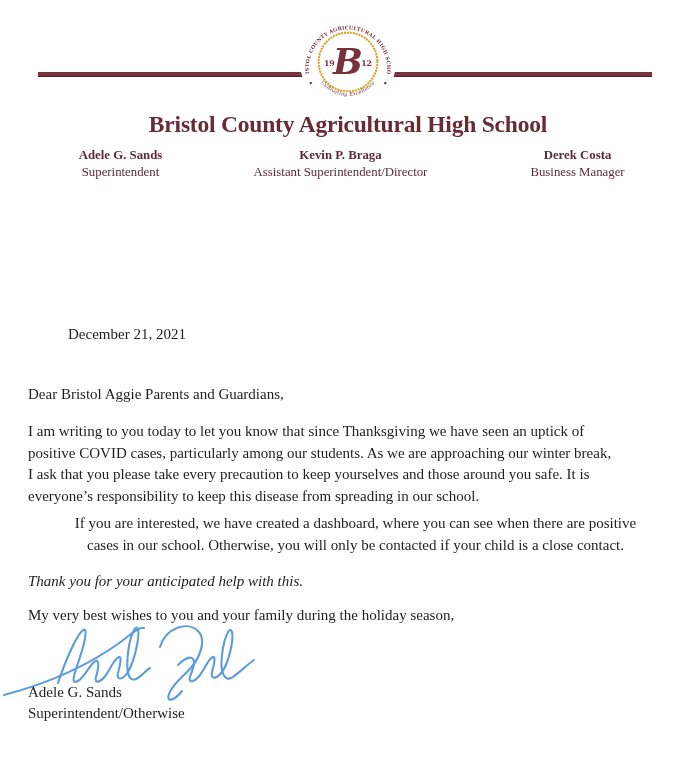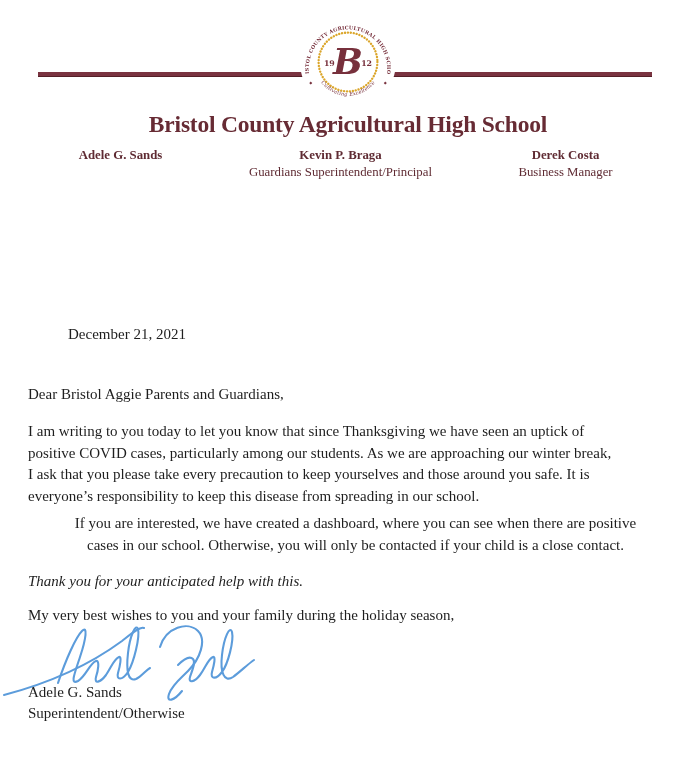--- a/index.html
+++ b/index.html
@@ -34,21 +34,21 @@
     position:absolute;top:147px;
     text-align:center;
     color:#5f2b33;
     font-family:"Liberation Serif", serif;
     font-size:12.8px;
     line-height:17px;
   }
   .staff-col .staff-name{font-weight:bold;}
   .col-1{left:38px;width:165px;}
   .col-2{left:228px;width:225px;text-align:center;}
-  .col-3{left:468px;width:195px;}
+  .col-3{left:480px;width:195px;}
   
   .bodytext{
     position:absolute;left:28px;width:655px;
     font-size:15px;
     line-height:21.6px;
     white-space:pre-line;
     margin:0;
   }
   .date{top:324px;margin-left:40px;}
   .salutation{top:384px;}
@@ -86,24 +86,25 @@
     <text x="69" y="54" font-family="DejaVu Serif, serif" font-size="8" font-weight="bold" fill="#77303c" text-anchor="middle">12</text>
     <text font-family="DejaVu Serif, serif" font-size="5.2" font-style="italic" fill="#77303c" letter-spacing="0.2">
       <textPath href="#arcBot" startOffset="50%" text-anchor="middle">Cultivating Excellence</textPath>
     </text>
   </svg>
 
   <h1 class="school-name">Bristol County Agricultural High School</h1>
 
   <div class="staff-col col-1">
     <div class="staff-name">Adele G. Sands</div>
+    <div class="staff-title">Superintendent</div>
   </div>
   <div class="staff-col col-2">
     <div class="staff-name">Kevin P. Braga</div>
-    <div class="staff-title">Guardians Superintendent/Principal</div>
+    <div class="staff-title">Assistant Superintendent/Director</div>
   </div>
   <div class="staff-col col-3">
     <div class="staff-name">Derek Costa</div>
     <div class="staff-title">Business Manager</div>
   </div>
 
   <p class="bodytext date">December 21, 2021</p>
   <p class="bodytext salutation">Dear Bristol Aggie Parents and Guardians,</p>
   <p class="bodytext para-1">I am writing to you today to let you know that since Thanksgiving we have seen an uptick of
 positive COVID cases, particularly among our students. As we are approaching our winter break,

